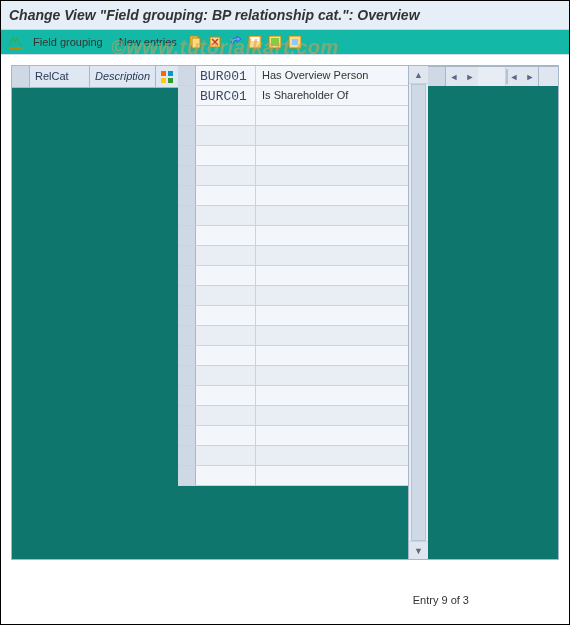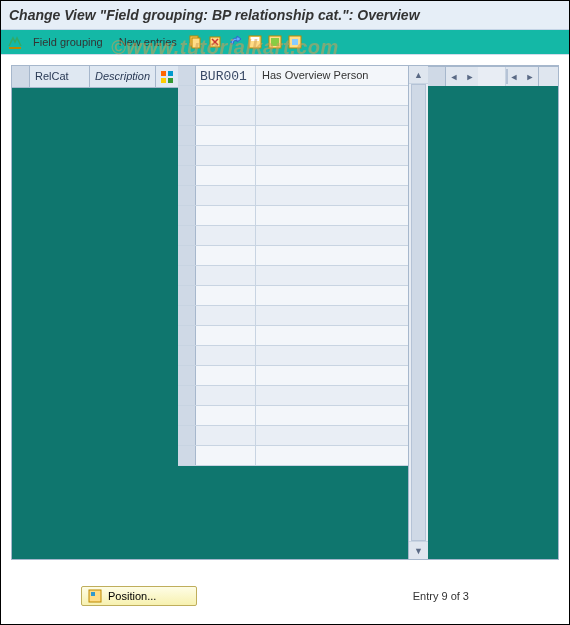--- a/index.html
+++ b/index.html
@@ -282,20 +282,25 @@
     </div>
   </div>
 
   <div class="table-body">
     <div class="rows-area" id="rows-area">
         <div class="table-row">
           <div class="cell-sel"></div>
           <div class="cell-relcat">BUR001</div>
           <div class="cell-desc">Has Overview Person</div>
         </div>
+        <div class="table-row">
+          <div class="cell-sel"></div>
+          <div class="cell-relcat">BURC01</div>
+          <div class="cell-desc">Is Shareholder Of</div>
+        </div>
         <div class="table-row row-empty">
           <div class="cell-sel"></div>
           <div class="cell-relcat"></div>
           <div class="cell-desc"></div>
         </div>
         <div class="table-row row-empty alt">
           <div class="cell-sel"></div>
           <div class="cell-relcat"></div>
           <div class="cell-desc"></div>
         </div>
@@ -405,23 +410,14 @@
           <div class="hthumb"></div>
         </div>
       <div class="harrow">◄</div>
       <div class="harrow">►</div>
     </div>
     <div class="corner"></div>
   </div>
 </div>
 
 <div class="footer">
-  <span class="pos-btn">
-    <span class="ico">
-      <svg width="14" height="14" viewBox="0 0 14 14">
-          <rect x="1" y="1" width="12" height="12" fill="#fd8" stroke="#b80"></rect>
-          <rect x="3" y="3" width="4" height="4" fill="#39c"></rect>
-        </svg>
-    </span>
-    <span>Position...</span>
-  </span>
   <span class="entry-text">Entry 9 of 3</span>
 </div>
 
 </body></html>

